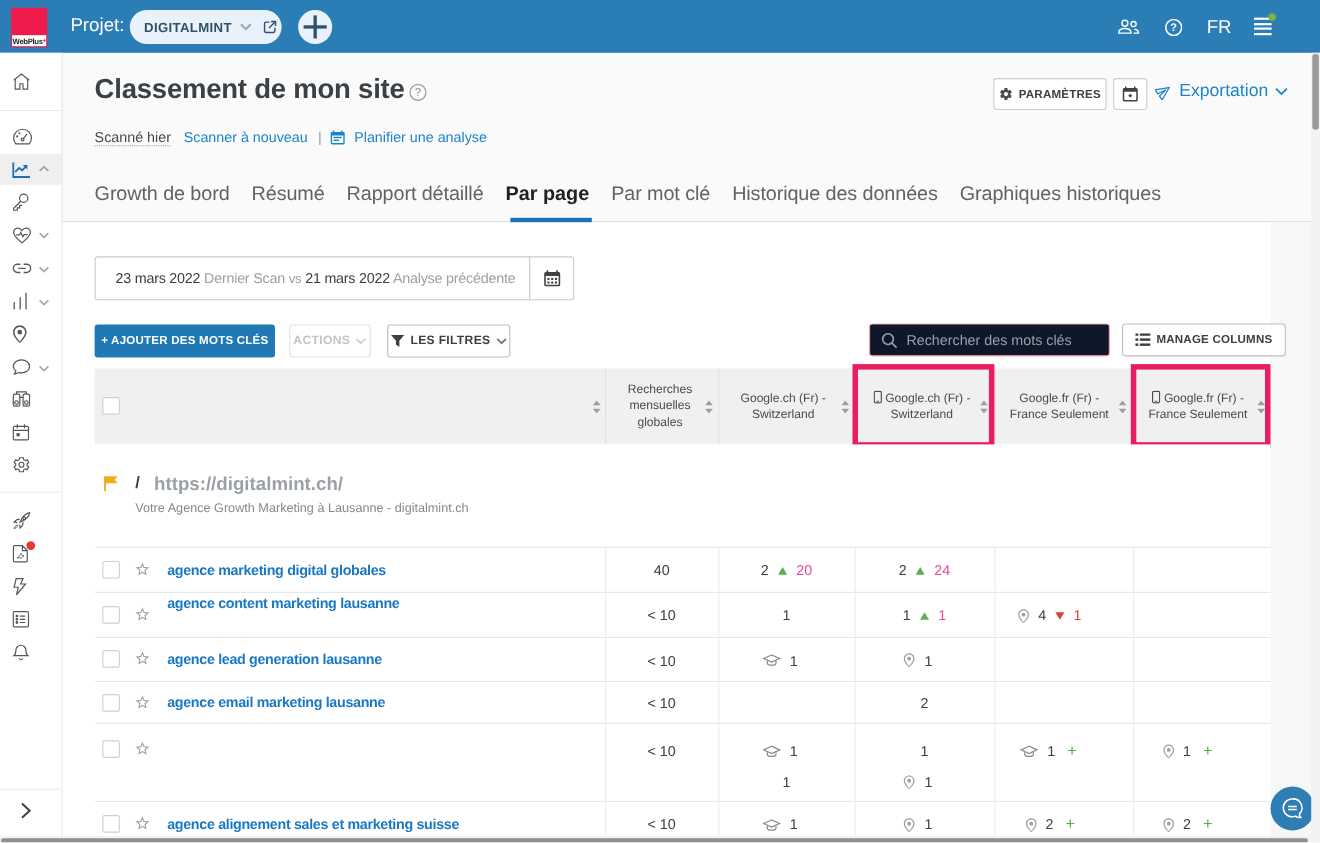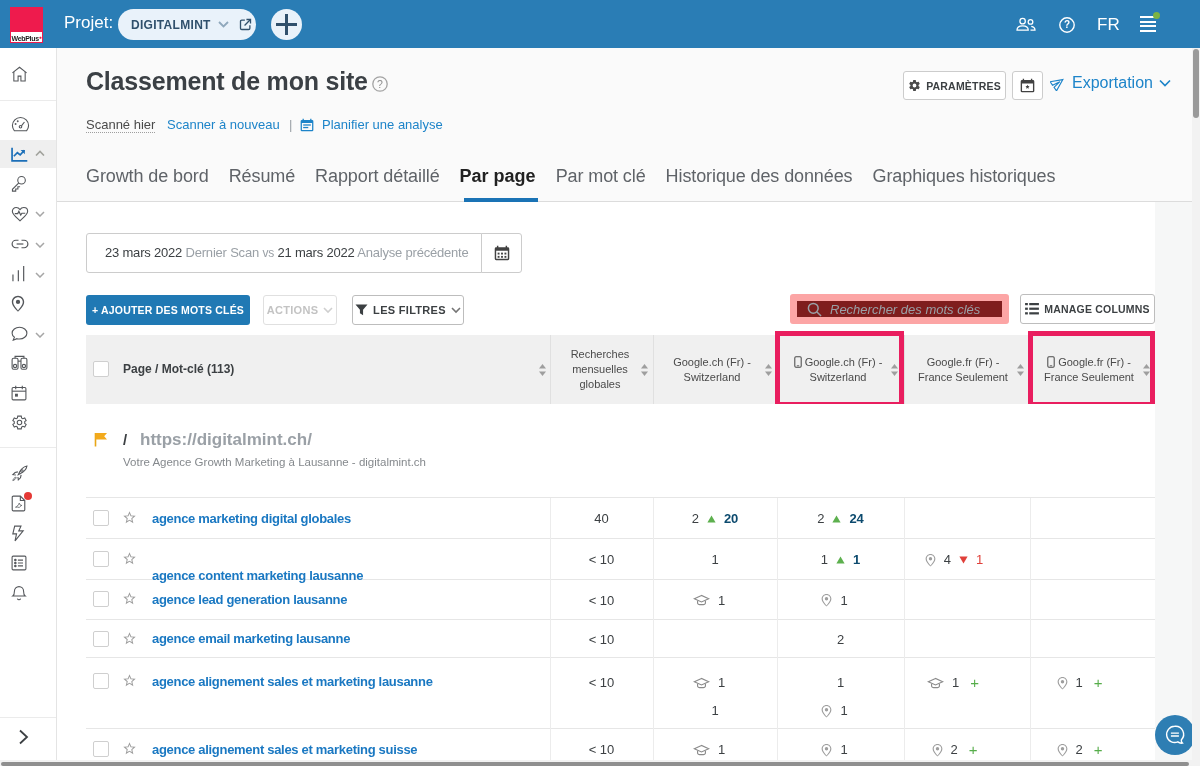--- a/index.html
+++ b/index.html
@@ -44,36 +44,36 @@
 #exportlnk { left:1050px; top:74px; display:flex; align-items:center; gap:6px; color:#1d84c9; font-size:16px; }
 
 
 #datebox { left:86px; top:233px; width:396px; height:40px; border:1px solid #ccc; border-radius:3px 0 0 3px; background:#fff; font-size:13px; letter-spacing:-0.2px; line-height:38px; padding-left:18px; color:#3c4043; white-space:nowrap; overflow:hidden; }
 #datecal { left:481px; top:233px; width:41px; height:40px; border:1px solid #ccc; border-radius:0 3px 3px 0; background:#fff; display:flex; align-items:center; justify-content:center; }
 .gray { color:#9aa0a6; }
 .btn { position:absolute; height:30px; border-radius:3px; font-size:11px; font-weight:bold; display:flex; align-items:center; justify-content:center; letter-spacing:.3px; }
 #addbtn { left:86px; top:295px; width:164px; background:#2079b4; color:#fff; font-size:10.5px; letter-spacing:.2px; }
 #actbtn { left:263px; top:295px; width:74px; border:1px solid #e0e0e0; color:#c3c3c3; background:#fff; gap:5px; }
 #filtbtn { left:352px; top:295px; width:112px; border:1px solid #bdbdbd; color:#3c4043; background:#fff; gap:5px; }
-#search { left:790px; top:294px; width:219px; height:30px; border:7px solid #fca5a5; border-radius:3px; background:#7f1d1d; color:#9aa0a6; font-size:13px; display:flex; align-items:center; gap:8px; padding-left:10px;font-style:italic; }
-#mancol { left:1020px; top:294px; width:135px; border:1px solid #bdbdbd; color:#3c4043; background:#fff; gap:5px; font-size:10.5px; letter-spacing:.2px; }
+#search { left:790px; top:294px; width:219px; height:30px; border:1px solid #fca5a5; border-radius:3px; background:#0f172a; color:#9aa0a6; font-size:13px; display:flex; align-items:center; gap:8px; padding-left:10px; }
+#mancol { left:1020px; top:294px; width:149px; border:1px solid #bdbdbd; color:#3c4043; background:#fff; gap:5px; font-size:10.5px; letter-spacing:.2px; }
 
 
 #thead { left:86px; top:335px; width:1069px; height:69px; background:#f0f0f0; }
 .vline { position:absolute; top:0; bottom:0; width:1px; background:#e0e0e0; }
 .hcell { position:absolute; top:0; height:69px; display:flex; align-items:center; justify-content:center; text-align:center; font-size:11px; color:#4a4a4a; line-height:15px; }
 .redbox { position:absolute; border:5px solid #e91e5f; }
 .srt { position:absolute; }
 .cb { position:absolute; width:16px; height:16px; border:1px solid #cfcfcf; border-radius:2px; background:#fff; }
 #tbody { left:86px; top:404px; width:1069px; height:362px; background:#fff; overflow:hidden; }
 .row { position:absolute; left:0; width:1069px; border-bottom:1px solid #e6e6e6; }
 .rvl { position:absolute; top:94px; bottom:0; width:1px; background:#ececec; }
 .kw { position:absolute; left:66px; font-size:13px; letter-spacing:-0.3px; font-weight:bold; color:#1a78c2; white-space:nowrap; }
 .cell { position:absolute; display:flex; align-items:center; justify-content:center; gap:8px; font-size:13px; color:#3c4043; }
-.grn { color:#0c4a6e;font-weight:bold; }
+.grn { color:#ec4899; }
 .red2 { color:#e0403a; }
 .plus { color:#56ad4a; font-size:15px; margin-left:3px; }
 .star { position:absolute; left:36px; }
 
 #chatbtn { left:1155px; top:715px; width:40px; height:40px; border-radius:50%; background:#2e7eb3; display:flex; align-items:center; justify-content:center; }
 #vscroll { left:1192px; top:48px; width:8px; height:712px; background:#f2f2f2; }
 #vthumb { left:1193px; top:49px; width:6px; height:69px; background:#9a9a9a; border-radius:3px; }
 #hscroll { left:0; top:760px; width:1200px; height:6px; background:#f2f2f2; }
 #hthumb { left:1px; top:762px; width:1188px; height:3.5px; background:#8f8f8f; border-radius:2px; }
 </style>
@@ -299,21 +299,20 @@
       <rect x="4.5" y="10" width="10.5" height="2.4" fill="#3c4043"></rect>
     </svg>MANAGE COLUMNS</div>
 
 <div class="abs" id="thead">
   <div class="vline" style="left:464px"></div>
   <div class="vline" style="left:567px"></div>
   <div class="vline" style="left:691px"></div>
   <div class="vline" style="left:818px"></div>
   <div class="vline" style="left:944px"></div>
   <div class="cb" style="left:7px;top:26px"></div>
-  <div class="hcell" style="left:37px; width:300px; justify-content:flex-start; font-weight:bold; font-size:12px; color:#3c4043">Page / Mot-clé (113)</div>
   <div class="hcell" style="left:470px; width:88px">Recherches mensuelles globales</div>
   <div class="hcell" style="left:572px; width:108px">Google.ch (Fr) -<br>Switzerland</div>
   <div class="hcell" style="left:696px; width:112px">
       <span><svg width="8" height="12" viewBox="0 0 10 15" style="vertical-align:-2px;margin-right:3px">
           <rect x="1" y="1" width="8" height="13" rx="1.4" fill="none" stroke="#4a4a4a" stroke-width="1.3"></rect>
           <path d="M3.5 12.2h3" stroke="#4a4a4a" stroke-width="1"></path>
         </svg>Google.ch (Fr) -<br>Switzerland</span>
     </div>
   <div class="hcell" style="left:822px; width:110px">Google.fr (Fr) -<br>France Seulement</div>
   <div class="hcell" style="left:948px; width:110px">
@@ -371,21 +370,21 @@
         </svg><span class="grn">20</span></div>
     <div class="cell" style="left:691px;top:0;width:127px;height:41px">2<svg width="9" height="8" viewBox="0 0 9 8">
           <path d="M4.5 0.5 8.6 7.5H0.4z" fill="#5db04e"></path>
         </svg><span class="grn">24</span></div>
   </div>
   <div class="row" style="top:135px;height:41px">
     <div class="cb" style="left:7px;top:12px"></div>
     <svg class="star" style="top:12px" width="15" height="15" viewBox="0 0 24 24">
         <path d="M22 9.24l-7.19-.62L12 2 9.19 8.63 2 9.24l5.46 4.73L5.82 21 12 17.27 18.18 21l-1.63-7.03L22 9.24zM12 15.4l-3.76 2.27 1-4.28-3.32-2.88 4.38-.38L12 6.1l1.71 4.04 4.38.38-3.32 2.88 1 4.28L12 15.4z" fill="#9e9e9e"></path>
       </svg>
-    <div class="kw" style="top:29px">agence content marketing lausanne</div>
+    <div class="kw" style="top:2px">agence content marketing lausanne</div>
     <div class="cell" style="left:464px;top:0;width:103px;height:41px">&lt; 10</div>
     <div class="cell" style="left:567px;top:0;width:124px;height:41px">1</div>
     <div class="cell" style="left:691px;top:0;width:127px;height:41px">1<svg width="9" height="8" viewBox="0 0 9 8">
           <path d="M4.5 0.5 8.6 7.5H0.4z" fill="#5db04e"></path>
         </svg><span class="grn">1</span></div>
     <div class="cell" style="left:818px;top:0;width:126px;height:41px;padding-right:26px"><svg width="11" height="14" viewBox="0 0 18 22">
           <path d="M9 1C4.6 1 1 4.6 1 9c0 6 8 12.5 8 12.5S17 15 17 9c0-4.4-3.6-8-8-8zm0 19C6.8 17 2.8 12.8 2.8 9 2.8 5.6 5.6 2.8 9 2.8s6.2 2.8 6.2 6.2c0 3.8-4 8-6.2 11zM9 6.2a2.8 2.8 0 1 0 0 5.6 2.8 2.8 0 0 0 0-5.6z" fill="#9e9e9e"></path>
         </svg>4<svg width="9" height="8" viewBox="0 0 9 8">
           <path d="M4.5 7.5 0.4 0.5h8.2z" fill="#e0403a"></path>
         </svg><span class="red2">1</span></div>
@@ -412,21 +411,20 @@
       </svg>
     <div class="kw" style="top:11px">agence email marketing lausanne</div>
     <div class="cell" style="left:464px;top:0;width:103px;height:38px">&lt; 10</div>
     <div class="cell" style="left:691px;top:0;width:127px;height:38px">2</div>
   </div>
   <div class="row" style="top:254px;height:71px">
     <div class="cb" style="left:7px;top:15px"></div>
     <svg class="star" style="top:15px" width="15" height="15" viewBox="0 0 24 24">
         <path d="M22 9.24l-7.19-.62L12 2 9.19 8.63 2 9.24l5.46 4.73L5.82 21 12 17.27 18.18 21l-1.63-7.03L22 9.24zM12 15.4l-3.76 2.27 1-4.28-3.32-2.88 4.38-.38L12 6.1l1.71 4.04 4.38.38-3.32 2.88 1 4.28L12 15.4z" fill="#9e9e9e"></path>
       </svg>
-    <div class="kw" style="top:16px">agence alignement sales et marketing lausanne</div>
     <div class="cell" style="left:464px;top:4px;width:103px;height:41px">&lt; 10</div>
     <div class="cell" style="left:567px;top:4px;width:124px;height:41px;padding-right:12px"><svg width="17" height="12" viewBox="0 0 26 18">
           <path d="M13 2 2 7l11 5 11-5z" fill="none" stroke="#8a8a8a" stroke-width="1.7"></path>
           <path d="M7 10.2v3.2c0 1.5 2.7 2.7 6 2.7s6-1.2 6-2.7v-3.2" fill="none" stroke="#8a8a8a" stroke-width="1.7"></path>
         </svg>1</div>
     <div class="cell" style="left:567px;top:32px;width:124px;height:41px">1</div>
     <div class="cell" style="left:691px;top:4px;width:127px;height:41px">1</div>
     <div class="cell" style="left:691px;top:32px;width:127px;height:41px;padding-right:12px"><svg width="11" height="14" viewBox="0 0 18 22">
           <path d="M9 1C4.6 1 1 4.6 1 9c0 6 8 12.5 8 12.5S17 15 17 9c0-4.4-3.6-8-8-8zm0 19C6.8 17 2.8 12.8 2.8 9 2.8 5.6 5.6 2.8 9 2.8s6.2 2.8 6.2 6.2c0 3.8-4 8-6.2 11zM9 6.2a2.8 2.8 0 1 0 0 5.6 2.8 2.8 0 0 0 0-5.6z" fill="#9e9e9e"></path>
         </svg>1</div>

